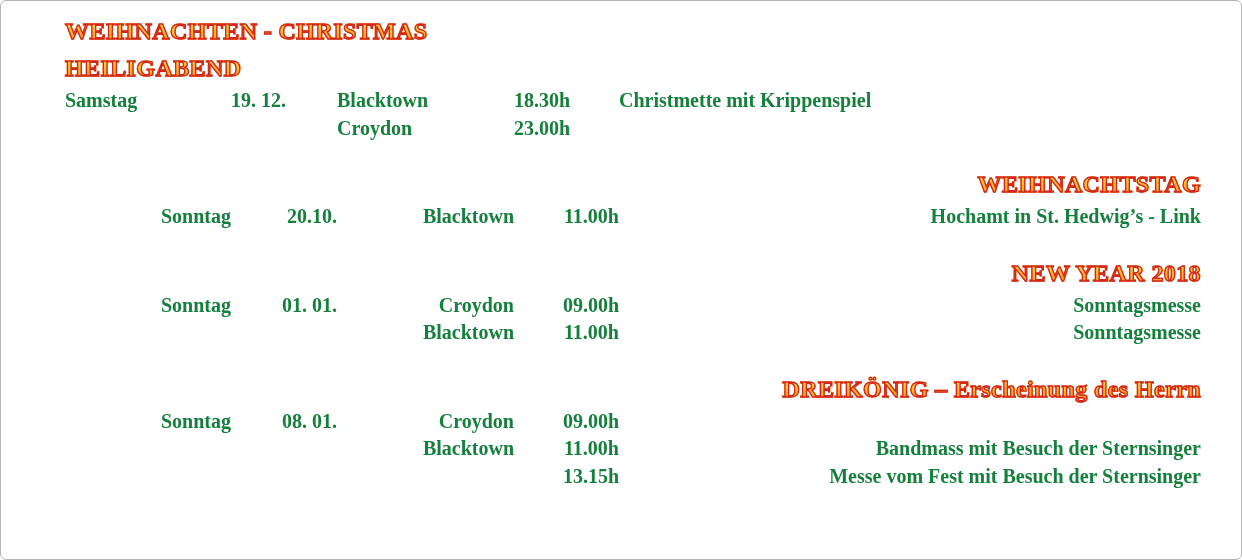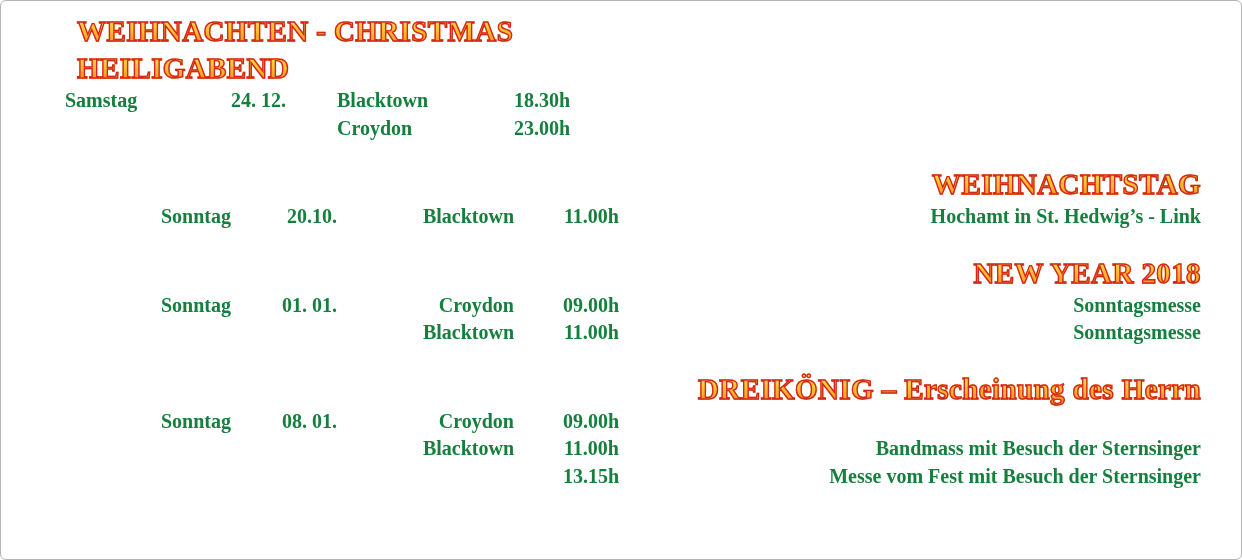--- a/index.html
+++ b/index.html
@@ -16,31 +16,30 @@
     border: 1px solid #b5b5b5;
     border-radius: 6px;
     overflow: hidden;
   }
   .content {
     padding: 12px 40px 0 64px;
   }
   .section { margin: 0; }
   .section + .section { margin-top: 24px; text-align: right; }
   .wordart {
-    font-size: 29px;
+    font-size: 24px;
     font-weight: bold;
     line-height: 37px;
     letter-spacing: 0.4px;
     background: linear-gradient(180deg, #ffe34f 12%, #ffb52e 55%, #f98b1e 88%);
     -webkit-background-clip: text;
     background-clip: text;
     color: transparent;
     -webkit-text-stroke: 1.35px #d3261c;
     white-space: nowrap;
-    margin-left: 12px;
   }
   .row {
     display: grid;
     grid-template-columns: 166px 106px 177px 105px 1fr;
     font-size: 20px;
     font-weight: bold;
     line-height: 27.5px;
     color: #15803d;
     white-space: nowrap;
   }
@@ -49,23 +48,24 @@
 <body>
 
 <div class="page">
   <div class="content">
 
     <section class="section">
       <div class="wordart">WEIHNACHTEN - CHRISTMAS</div>
       <div class="wordart">HEILIGABEND</div>
       <div class="row">
         <span>Samstag</span>
-        <span>24. 12.</span>
+        <span>19. 12.</span>
         <span>Blacktown</span>
         <span>18.30h</span>
+        <span>Christmette mit Krippenspiel</span>
       </div>
       <div class="row">
         <span></span>
         <span></span>
         <span>Croydon</span>
         <span>23.00h</span>
       </div>
     </section>
 
     <section class="section">

